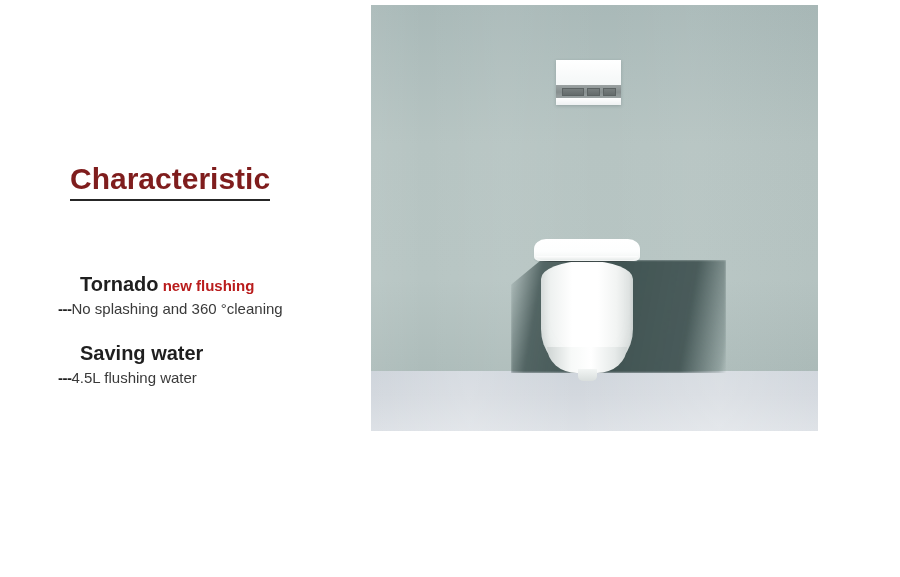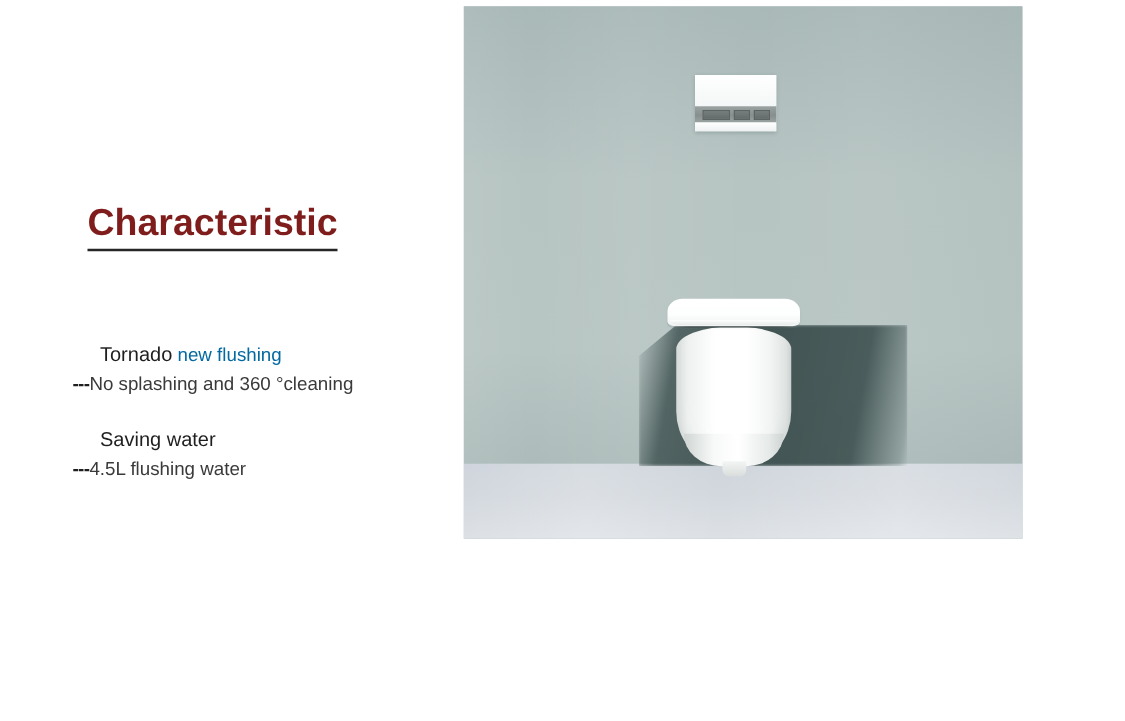--- a/index.html
+++ b/index.html
@@ -53,27 +53,27 @@
   }
 
   .feature-head {
     padding-left: 80px;
     font-size: 15px;
     line-height: 21px;
     white-space: nowrap;
     color: #1f1f1f;
   }
   .feature-head .kw {
-    font-weight: normal;
-    font-size: 16px;
+    font-weight: bold;
+    font-size: 20px;
   }
   .feature-head .rest {
-    font-weight: normal;
+    font-weight: bold;
     font-size: 15px;
-    color: #0369a1;
+    color: #b91c1c;
   }
 
   .feature-detail {
     padding-left: 58px;
     font-size: 15px;
     line-height: 22px;
     font-weight: normal;
     color: #3a3a3a;
     white-space: nowrap;
     margin-top: 2px;

